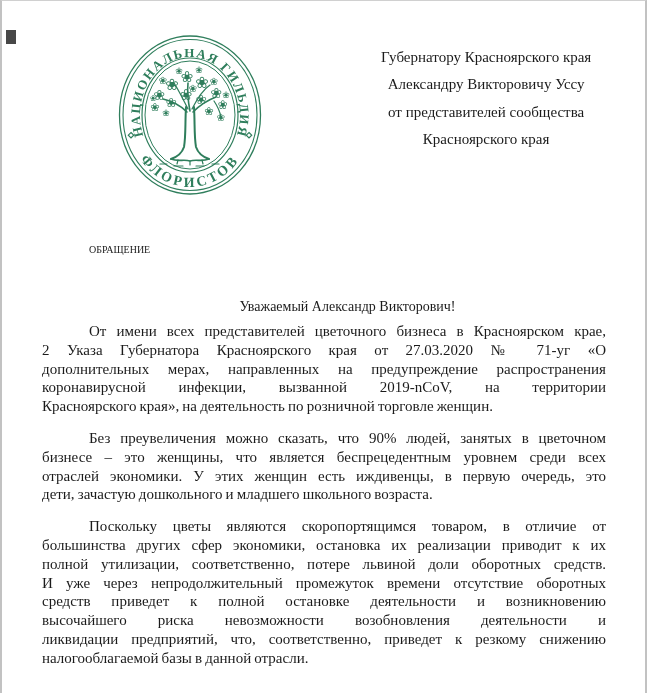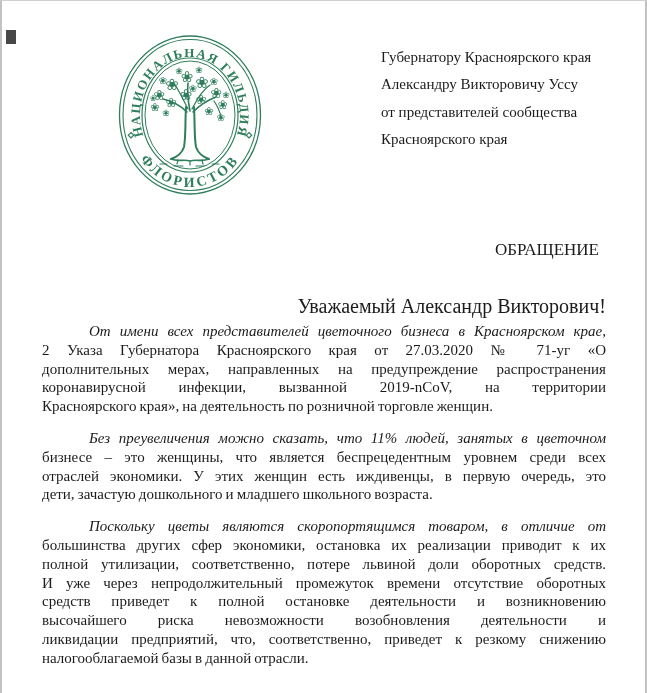--- a/index.html
+++ b/index.html
@@ -5,32 +5,32 @@
   html,body{margin:0;padding:0;background:#ffffff;}
   .stage{
     position:relative;width:647px;height:693px;background:#ffffff;
     font-family:"Liberation Serif","DejaVu Serif",serif;color:#1b1b1b;
     overflow:hidden;box-sizing:border-box;
     border-left:2px solid #c2c2c2;border-top:1px solid #d0d0d0;border-right:2px solid #c2c2c2;
   }
   .dark-marker{position:absolute;left:4px;top:29px;width:10px;height:14px;background:#474747;}
   .logo{position:absolute;left:106px;top:24px;width:164px;height:180px;}
   .addressee{position:absolute;left:379px;top:43px;font-size:15px;}
-  .addr-line{line-height:27.4px;white-space:nowrap;}
-  .heading{position:absolute;left:40px;right:46px;top:239px;padding-left:47px;
-    text-align:right;font-size:17px;line-height:19px;}
+  .addr-line{line-height:27.4px;white-space:nowrap;text-align:center;}
+  .heading{position:absolute;left:40px;right:52px;top:239px;padding-left:47px;
+    text-align:left;font-size:10px;line-height:19px;}
   .salutation{position:absolute;left:40px;right:39px;top:296px;padding-left:47px;
-    text-align:right;font-size:20px;line-height:19px;}
+    text-align:center;font-size:14px;line-height:19px;}
   .letter-body{position:absolute;left:40px;right:39px;top:321px;font-size:15px;}
   .para{margin:0 0 13px 0;}
   .para .line{
     height:18.8px;line-height:18.8px;overflow:hidden;
     text-align:justify;text-align-last:justify;word-spacing:-0.6px;
   }
-  .para .line.first{padding-left:47px;font-style:italic;}
+  .para .line.first{padding-left:47px;}
   .para .line.last{text-align-last:left;}
   .logo text{font-family:"Liberation Serif","DejaVu Serif",serif;font-weight:bold;}
   .logo .fl{font-family:"DejaVu Sans",sans-serif;font-weight:normal;}
 </style>
 </head>
 <body>
 
 <div class="stage">
 
   <div class="dark-marker"></div>
@@ -107,21 +107,21 @@
 
   <div class="letter-body">
       <div class="para">
         <div class="line first">От имени всех представителей цветочного бизнеса в Красноярском крае,</div>
         <div class="line">2 Указа Губернатора Красноярского края от 27.03.2020 № 71-уг «О</div>
         <div class="line">дополнительных мерах, направленных на предупреждение распространения</div>
         <div class="line">коронавирусной инфекции, вызванной 2019-nCoV, на территории</div>
         <div class="line last">Красноярского края», на деятельность по розничной торговле женщин.</div>
       </div>
       <div class="para">
-        <div class="line first">Без преувеличения можно сказать, что 11% людей, занятых в цветочном</div>
+        <div class="line first">Без преувеличения можно сказать, что 90% людей, занятых в цветочном</div>
         <div class="line">бизнесе – это женщины, что является беспрецедентным уровнем среди всех</div>
         <div class="line">отраслей экономики. У этих женщин есть иждивенцы, в первую очередь, это</div>
         <div class="line last">дети, зачастую дошкольного и младшего школьного возраста.</div>
       </div>
       <div class="para">
         <div class="line first">Поскольку цветы являются скоропортящимся товаром, в отличие от</div>
         <div class="line">большинства других сфер экономики, остановка их реализации приводит к их</div>
         <div class="line">полной утилизации, соответственно, потере львиной доли оборотных средств.</div>
         <div class="line">И уже через непродолжительный промежуток времени отсутствие оборотных</div>
         <div class="line">средств приведет к полной остановке деятельности и возникновению</div>

